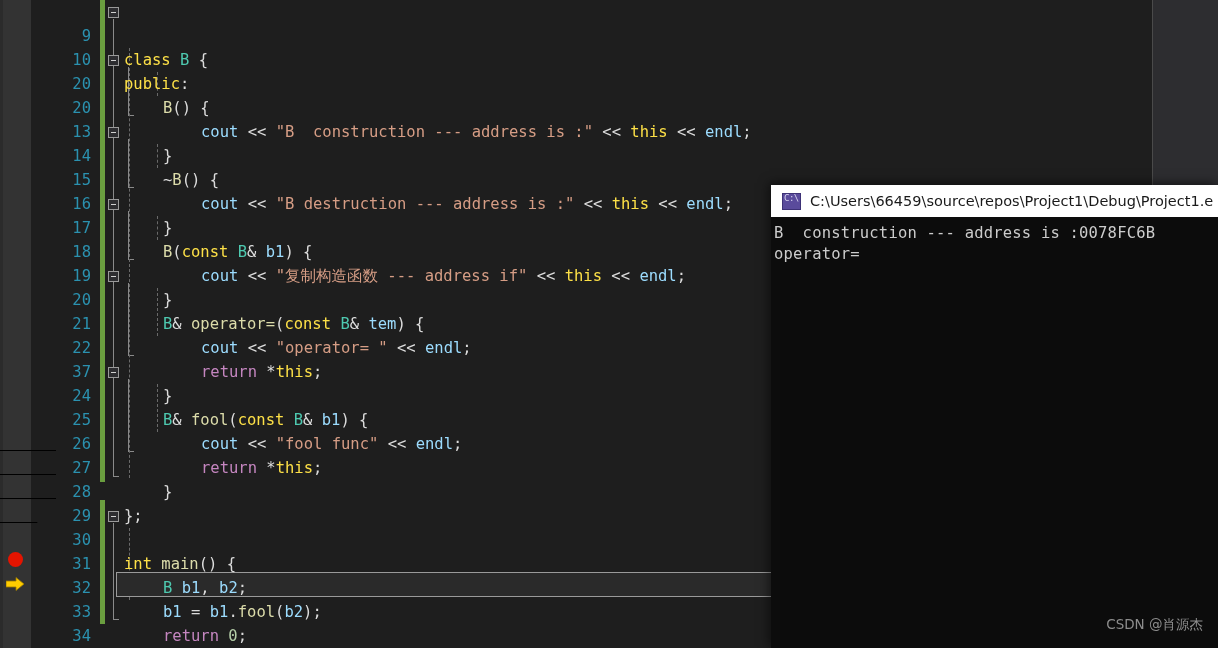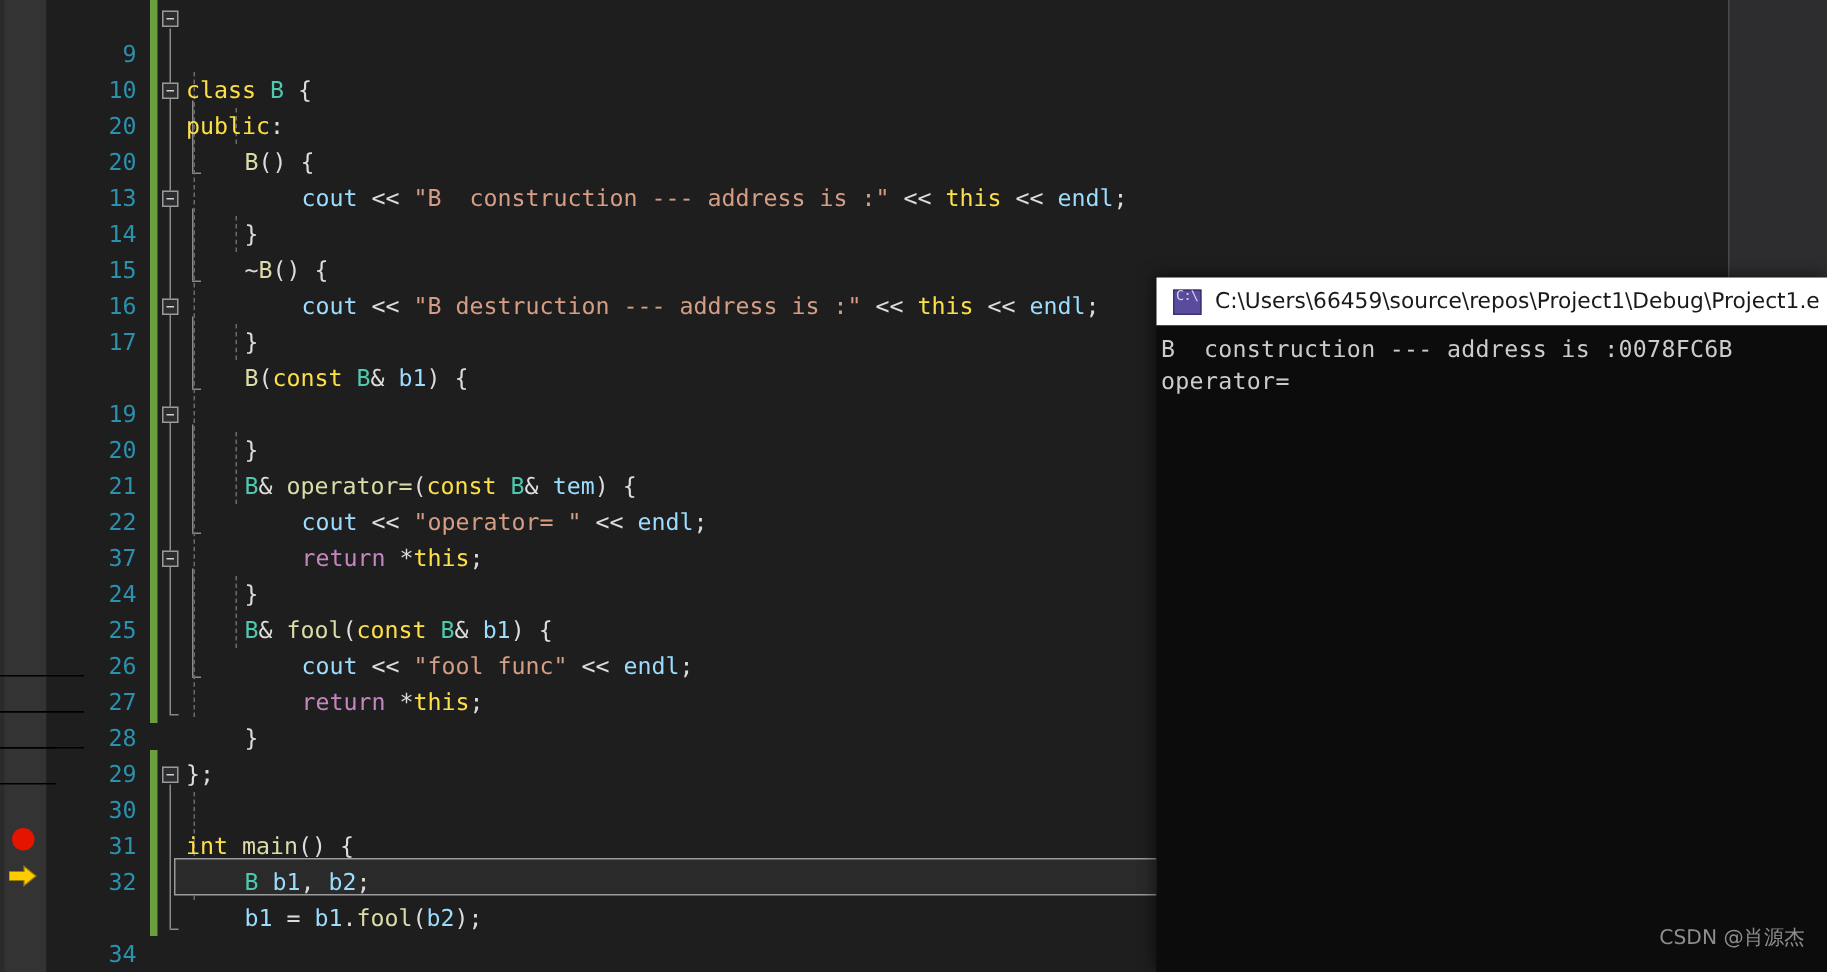--- a/index.html
+++ b/index.html
@@ -248,20 +248,24 @@
     <div class="row" style="top:168px;">
       <span class="ln">16</span>
       <span class="code" style="left:163px;"><span class="pun">}</span></span>
     </div>
 
     <div class="row" style="top:192px;">
       <span class="ln">17</span>
       <span class="code" style="left:163px;"><span class="fn">B</span><span class="pun">(</span><span class="kw">const</span> <span class="typ">B</span><span class="op">&amp;</span> <span class="ident">b1</span><span class="pun">) {</span></span>
     </div>
 
+    <div class="row" style="top:216px;">
+      <span class="ln">18</span>
+      <span class="code" style="left:201px;"><span class="ident">cout</span> <span class="op">&lt;&lt;</span> <span class="str">"复制构造函数 --- address if"</span> <span class="op">&lt;&lt;</span> <span class="kw">this</span> <span class="op">&lt;&lt;</span> <span class="ident">endl</span><span class="pun">;</span></span>
+    </div>
 
     <div class="row" style="top:240px;">
       <span class="ln">19</span>
       <span class="code" style="left:163px;"><span class="pun">}</span></span>
     </div>
 
     <div class="row" style="top:264px;">
       <span class="ln">20</span>
       <span class="code" style="left:163px;"><span class="typ">B</span><span class="op">&amp;</span> <span class="fn">operator=</span><span class="pun">(</span><span class="kw">const</span> <span class="typ">B</span><span class="op">&amp;</span> <span class="ident">tem</span><span class="pun">) {</span></span>
     </div>
@@ -319,20 +323,25 @@
     <div class="row" style="top:528px;">
       <span class="ln">31</span>
       <span class="code" style="left:163px;"><span class="typ">B</span> <span class="ident">b1</span><span class="pun">,</span> <span class="ident">b2</span><span class="pun">;</span></span>
     </div>
 
     <div class="row" style="top:552px;">
       <span class="ln">32</span>
       <span class="code" style="left:163px;"><span class="ident">b1</span> <span class="op">=</span> <span class="ident">b1</span><span class="pun">.</span><span class="fn">fool</span><span class="pun">(</span><span class="ident">b2</span><span class="pun">);</span></span>
     </div>
 
+    <div class="row" style="top:576px;">
+      <span class="ln">33</span>
+      <span class="code" style="left:163px;"><span class="ctl">return</span> <span class="num">0</span><span class="pun">;</span></span>
+      
+    </div>
 
     <div class="row" style="top:600px;">
       <span class="ln">34</span>
       
     </div>
 
   </div>
 
   <div class="right-pane"></div>
   <div class="right-divider"></div>

